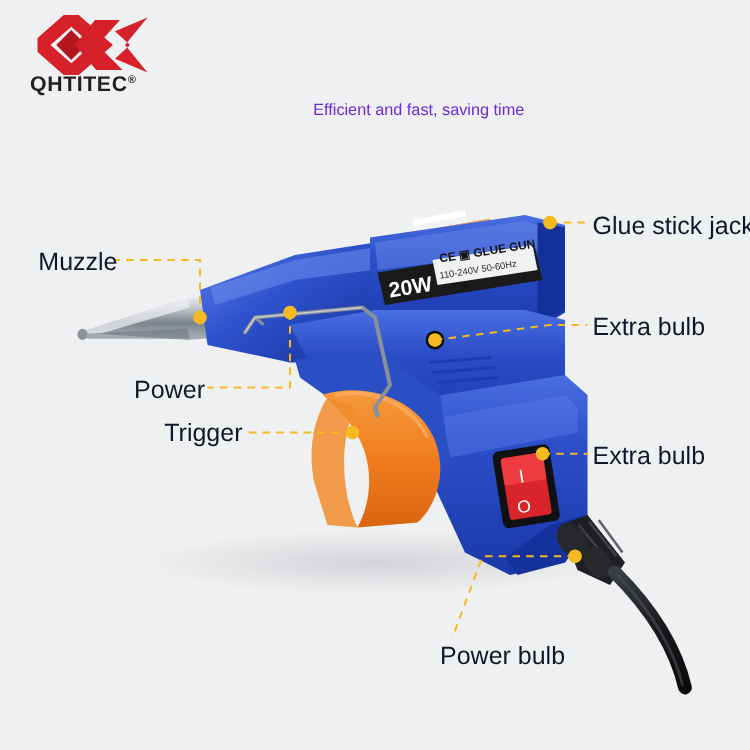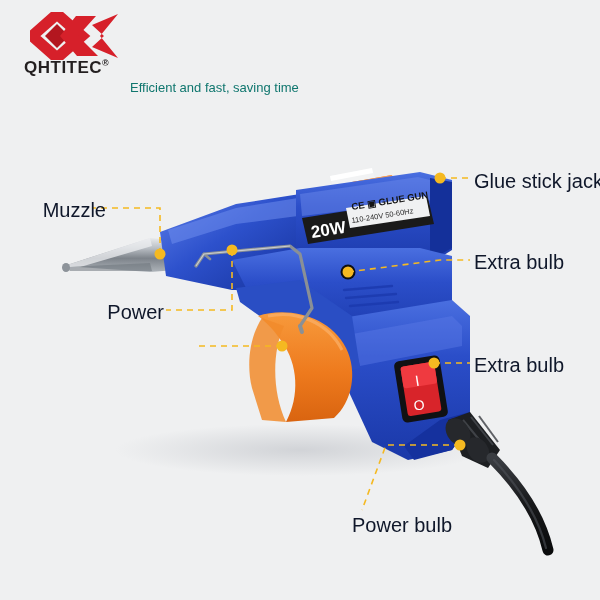--- a/index.html
+++ b/index.html
@@ -22,21 +22,21 @@
   }
   .logo-reg { font-size:9px; vertical-align:super; font-weight:bold; }
 
   .title {
     position:absolute; left:130px; top:27px; width:410px;
     font-size:33px; font-weight:bold; color:#3c3c3c;
     letter-spacing:-.3px; white-space:nowrap;
   }
   .subtitle {
     position:absolute; left:130px; top:80px; width:410px;
-    font-size:13px; color:#0f766e;
+    text-align:center; font-size:13px; color:#6d28d9;
   }
 
   
   .product { position:absolute; left:0; top:120px; width:600px; height:440px; }
 
   
   .callout-label {
     position:absolute; font-size:20px; color:#0f172a; white-space:nowrap;
   }
   .callout-label.right { text-align:left; }
@@ -213,21 +213,22 @@
     </g>
   </svg>
 
   <div class="lead-layer">
     <div class="callout-label right" style="left:474px; top:170px;">Glue stick jack</div>
 
     <div class="callout-label right" style="left:474px; top:251px;">Extra bulb</div>
 
     <div class="callout-label right" style="left:474px; top:354px;">Extra bulb</div>
 
-    <div class="callout-label left" style="left:16px; top:199px; width:90px;">Muzzle</div>
+    <div class="callout-label left" style="left:4px; top:199px; width:90px;">Muzzle</div>
 
     <div class="callout-label left" style="left:60px; top:301px; width:104px;">Power</div>
 
+    <div class="callout-label left" style="left:80px; top:336px; width:114px;">Trigger</div>
 
     <div class="callout-label" style="left:352px; top:514px;">Power bulb</div>
   </div>
 
 </div>
 
 </body></html>

